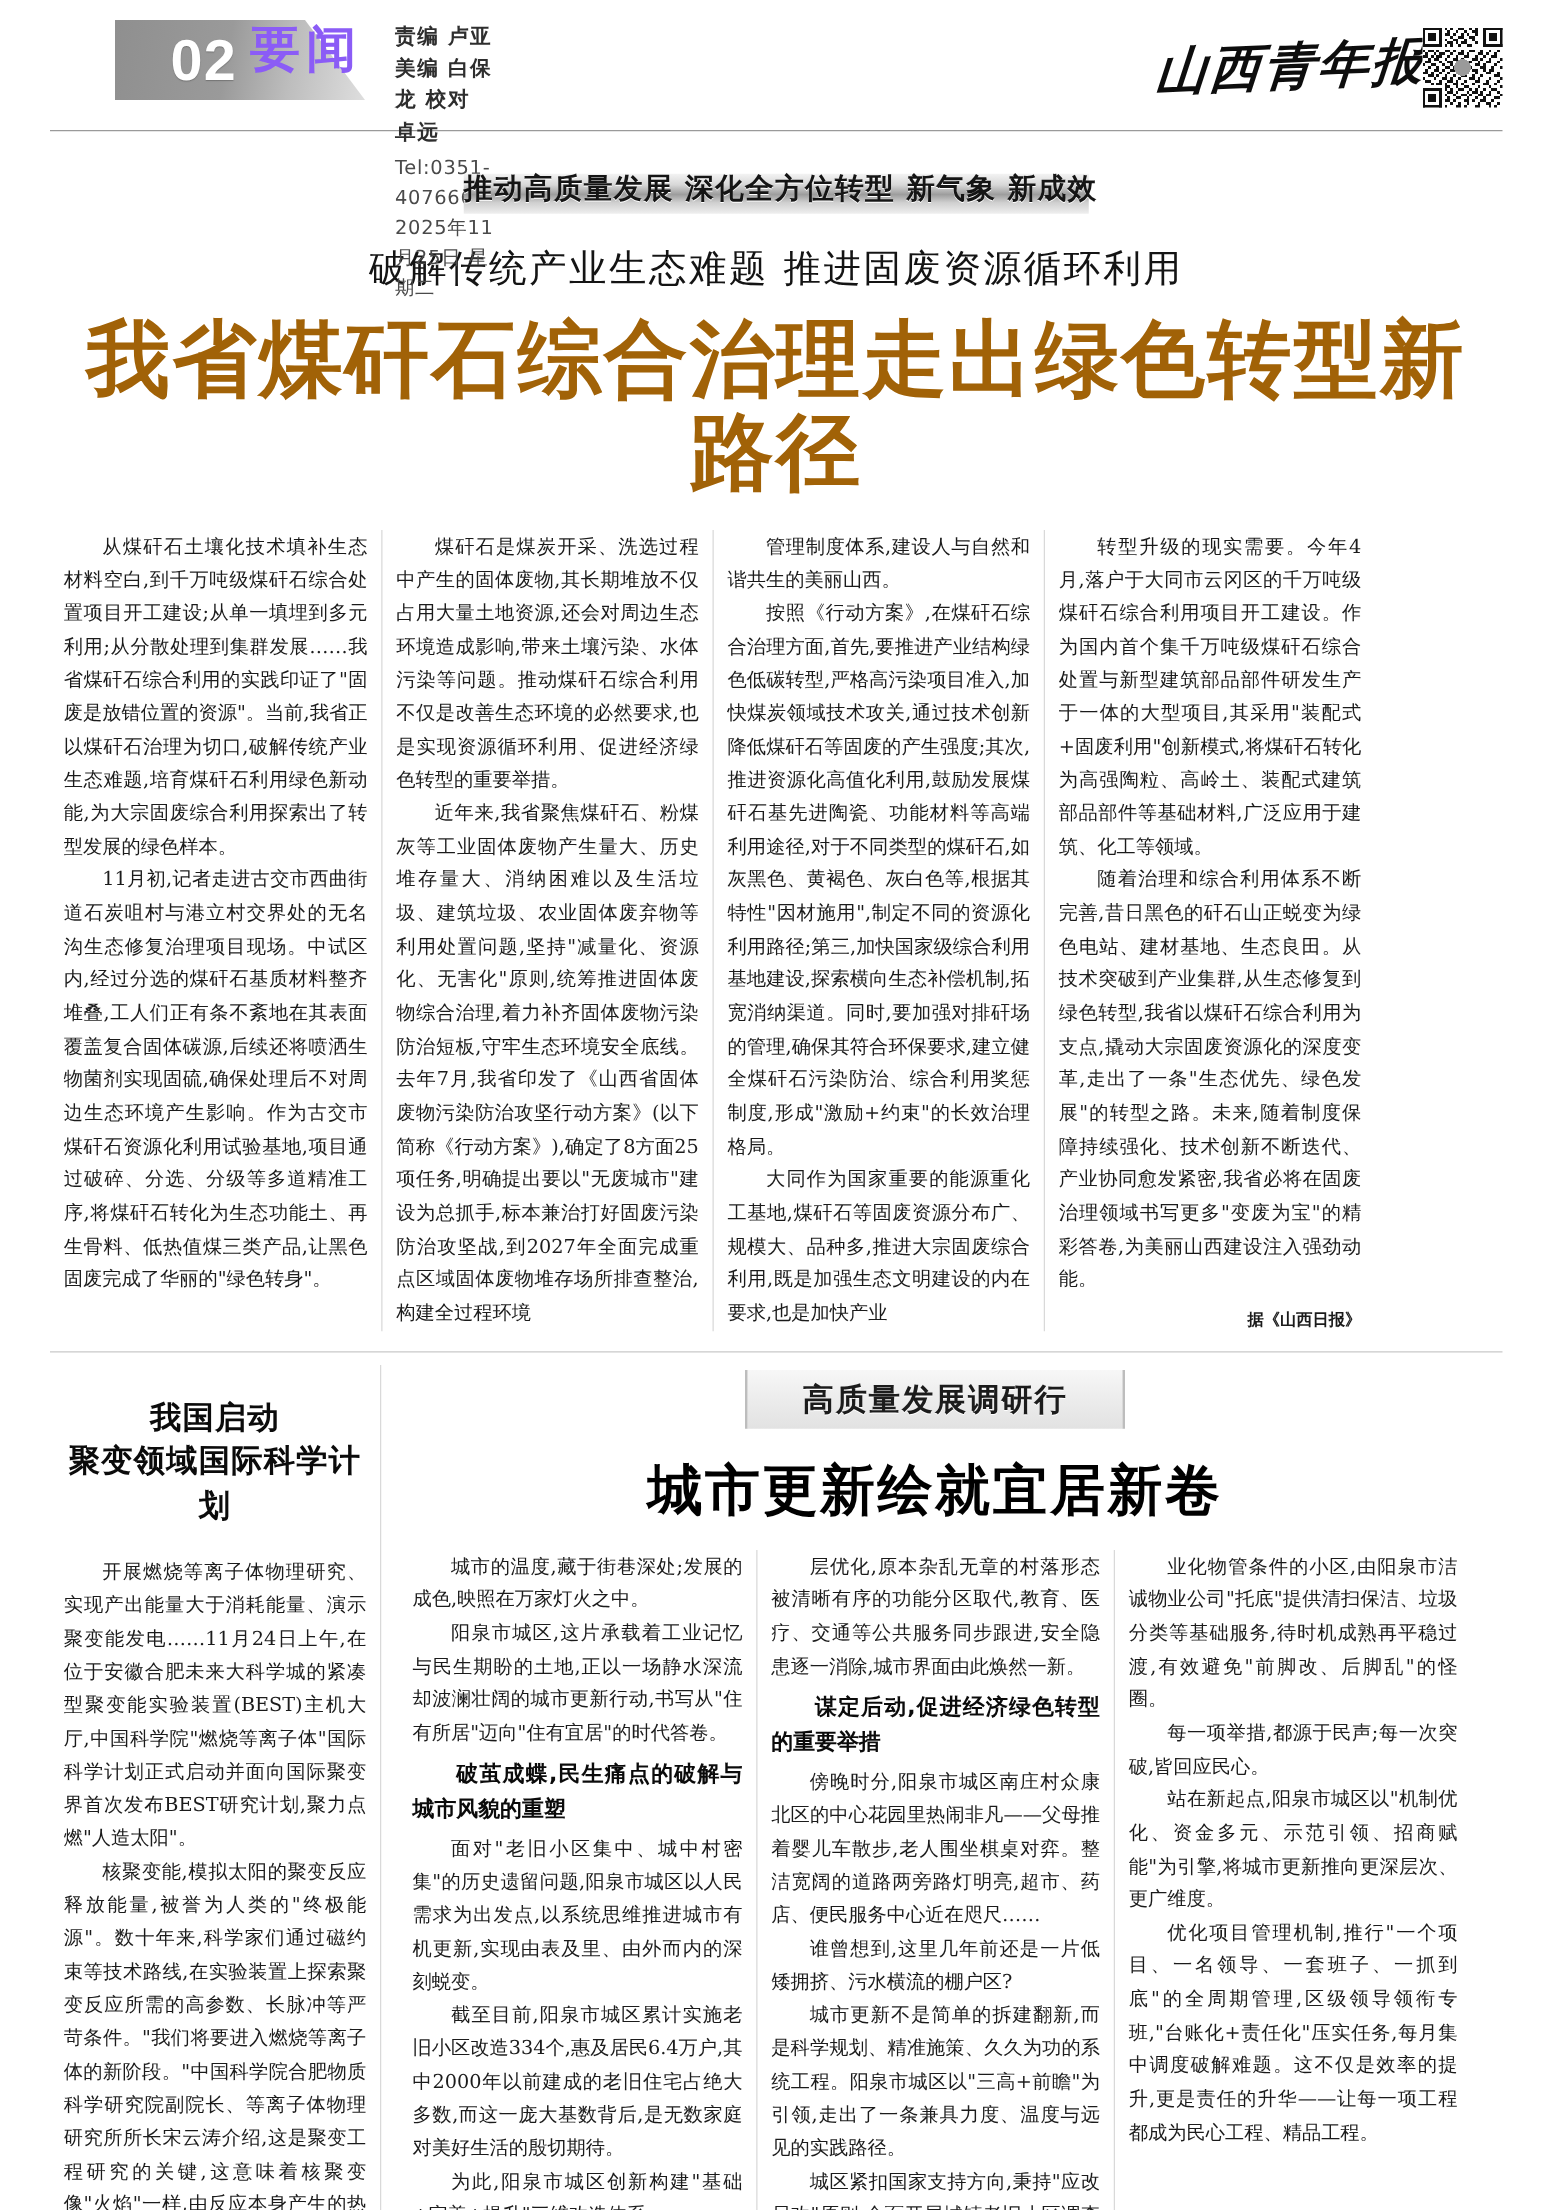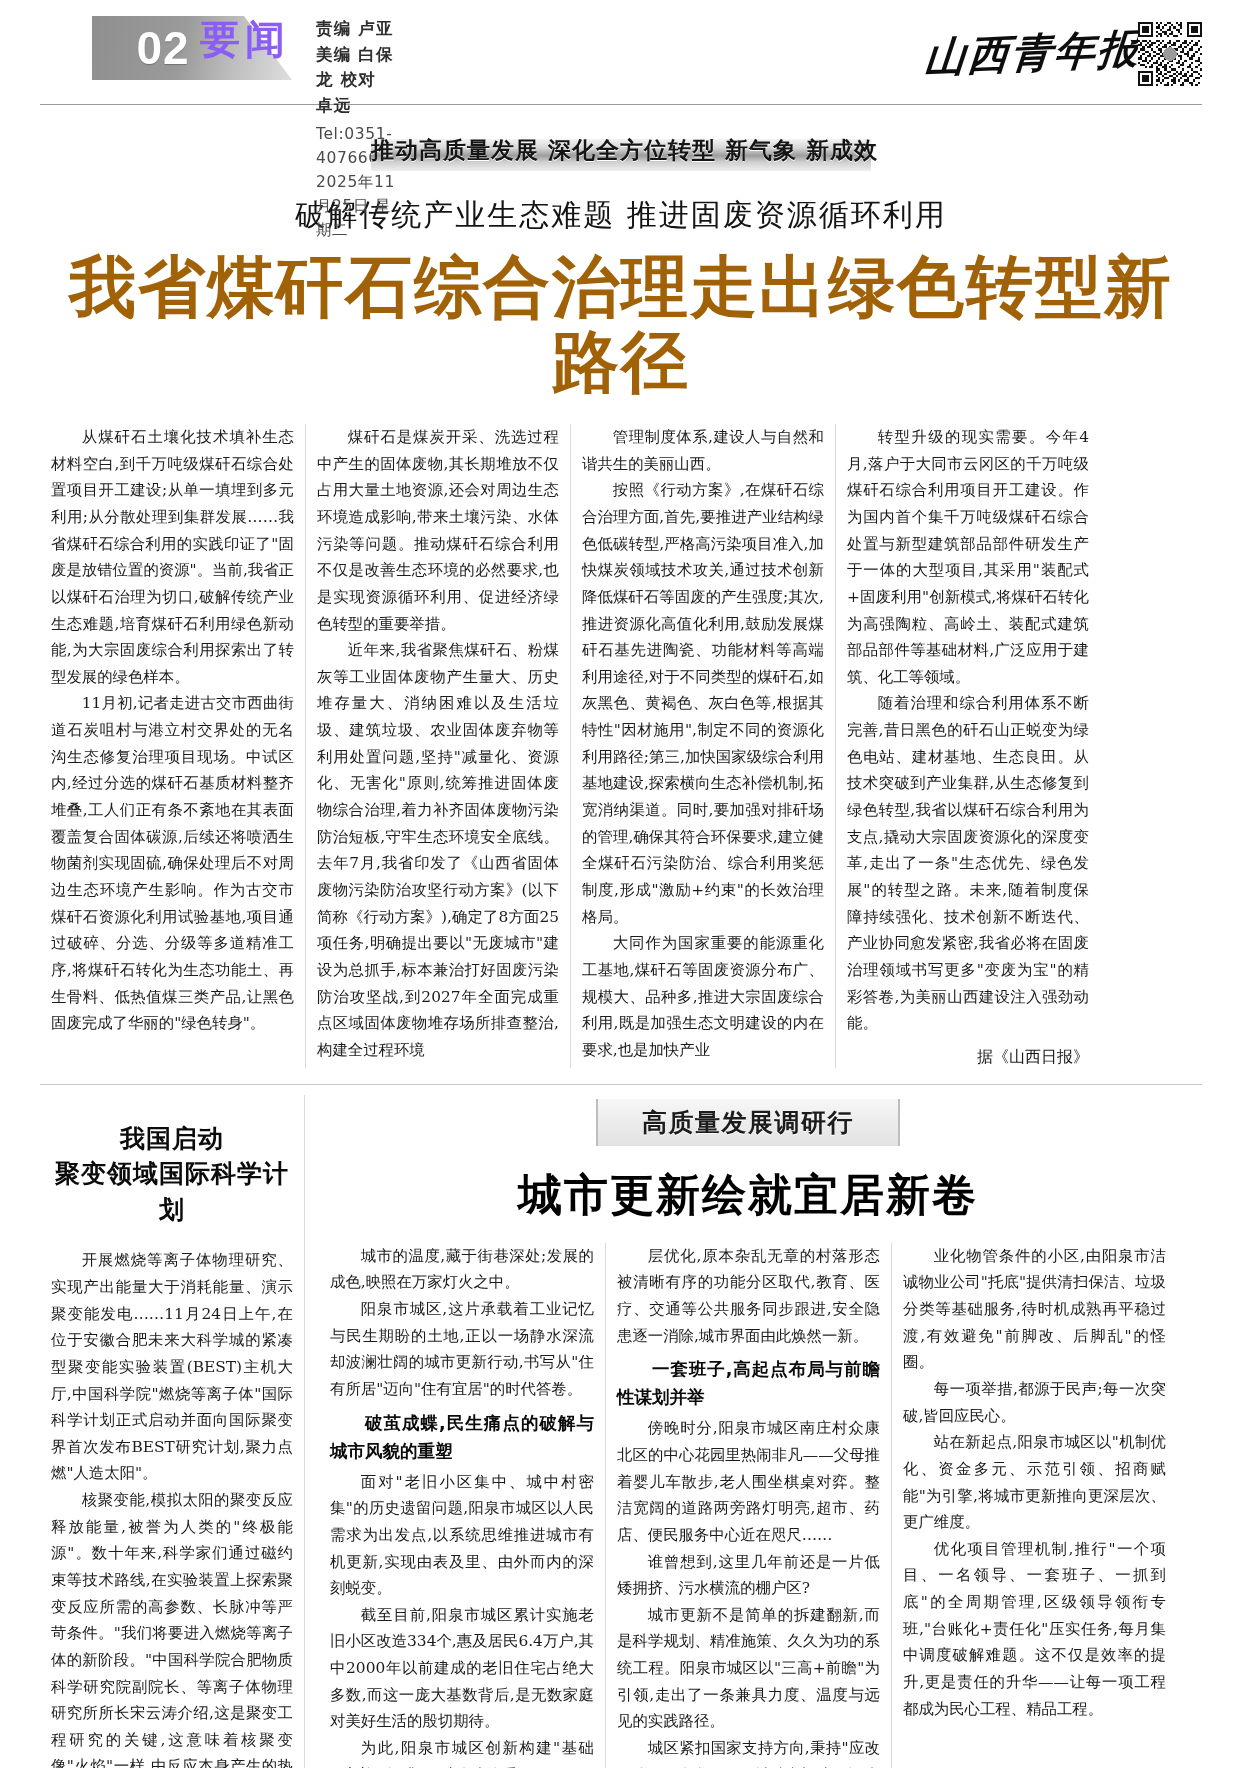--- a/index.html
+++ b/index.html
@@ -84,35 +84,35 @@
     margin:0 0 0 0;
     font-size:15.4px;line-height:1.73;
     text-align:justify;text-justify:inter-ideograph;
     text-indent:2em;
     color:#1b1b1b;
     font-family:"DejaVu Serif","Liberation Serif",serif;
     word-break:break-all;
   }
   p.bt + p.bt{margin-top:0;}
   .credit{
-    text-align:right;font-size:16px;font-weight:400;margin-top:10px;color:#1b1b1b;
+    text-align:right;font-size:13px;font-weight:700;margin-top:10px;color:#1b1b1b;
     font-family:"DejaVu Sans","Liberation Sans",sans-serif;
   }
 
   .sep-h{border-top:1px solid #c9c9c9;margin:16px 0 0 0;}
 
   
   .lower{display:flex;margin-top:10px;}
   .lower-left{width:265px;box-sizing:border-box;padding:0 11px;border-right:1px solid #d9d9d9;}
   .lower-right{width:872px;box-sizing:border-box;padding-left:14px;}
 
   .sub-head{
     text-align:center;margin:26px 0 20px 0;
     font-size:25px;font-weight:700;line-height:1.42;letter-spacing:1px;color:#0b0b0b;
-    font-family:Liberation Sans, sans-serif;
+    font-family:Liberation Mono, monospace;
   }
 
   .band2-wrap{display:flex;justify-content:center;margin-top:4px;}
   .band2{
     position:relative;padding:7px 44px;
     background:linear-gradient(180deg,#f7f7f7 0%,#ececec 50%,#e2e2e2 100%);
     border-left:2px solid #bdbdbd;border-right:2px solid #bdbdbd;
     font-size:25px;font-weight:700;letter-spacing:1.5px;color:#1c1c1c;
     font-family:"DejaVu Sans","Liberation Sans",sans-serif;
     text-shadow:0 1px 0 #fff;
@@ -419,21 +419,21 @@
           <p class="bt">城市的温度,藏于街巷深处;发展的成色,映照在万家灯火之中。</p>
           <p class="bt">阳泉市城区,这片承载着工业记忆与民生期盼的土地,正以一场静水深流却波澜壮阔的城市更新行动,书写从"住有所居"迈向"住有宜居"的时代答卷。</p>
           <p class="inline-head">破茧成蝶,民生痛点的破解与城市风貌的重塑</p>
           <p class="bt">面对"老旧小区集中、城中村密集"的历史遗留问题,阳泉市城区以人民需求为出发点,以系统思维推进城市有机更新,实现由表及里、由外而内的深刻蜕变。</p>
           <p class="bt">截至目前,阳泉市城区累计实施老旧小区改造334个,惠及居民6.4万户,其中2000年以前建成的老旧住宅占绝大多数,而这一庞大基数背后,是无数家庭对美好生活的殷切期待。</p>
           <p class="bt">为此,阳泉市城区创新构建"基础+完善+提升"三维改造体系——</p>
 
         </div>
         <div class="col3">
           <p class="bt">层优化,原本杂乱无章的村落形态被清晰有序的功能分区取代,教育、医疗、交通等公共服务同步跟进,安全隐患逐一消除,城市界面由此焕然一新。</p>
-          <p class="inline-head">一套班子,高起点布局与前瞻性谋划并举</p>
+          <p class="inline-head">谋定后动,促进经济绿色转型的重要举措</p>
           <p class="bt">傍晚时分,阳泉市城区南庄村众康北区的中心花园里热闹非凡——父母推着婴儿车散步,老人围坐棋桌对弈。整洁宽阔的道路两旁路灯明亮,超市、药店、便民服务中心近在咫尺……</p>
           <p class="bt">谁曾想到,这里几年前还是一片低矮拥挤、污水横流的棚户区?</p>
           <p class="bt">城市更新不是简单的拆建翻新,而是科学规划、精准施策、久久为功的系统工程。阳泉市城区以"三高+前瞻"为引领,走出了一条兼具力度、温度与远见的实践路径。</p>
           <p class="bt">城区紧扣国家支持方向,秉持"应改尽改"原则,全面开展城镇老旧小区调查摸底,精准掌握底数与需求,建立"储备一批、在建一批、新开工一批、竣工一批"的动态管理机制,确保项目接续不断、节奏有度。同时,城区探索多元化资金投入机制,加强每月例会调度,责任到人落实,真正做到"项目有人抓、问题有人管、工作有人促",形成上下联动、协同发力的工作格局。</p>
 
         </div>
         <div class="col3">
           <p class="bt">业化物管条件的小区,由阳泉市洁诚物业公司"托底"提供清扫保洁、垃圾分类等基础服务,待时机成熟再平稳过渡,有效避免"前脚改、后脚乱"的怪圈。</p>
           <p class="bt">每一项举措,都源于民声;每一次突破,皆回应民心。</p>
           <p class="bt">站在新起点,阳泉市城区以"机制优化、资金多元、示范引领、招商赋能"为引擎,将城市更新推向更深层次、更广维度。</p>

